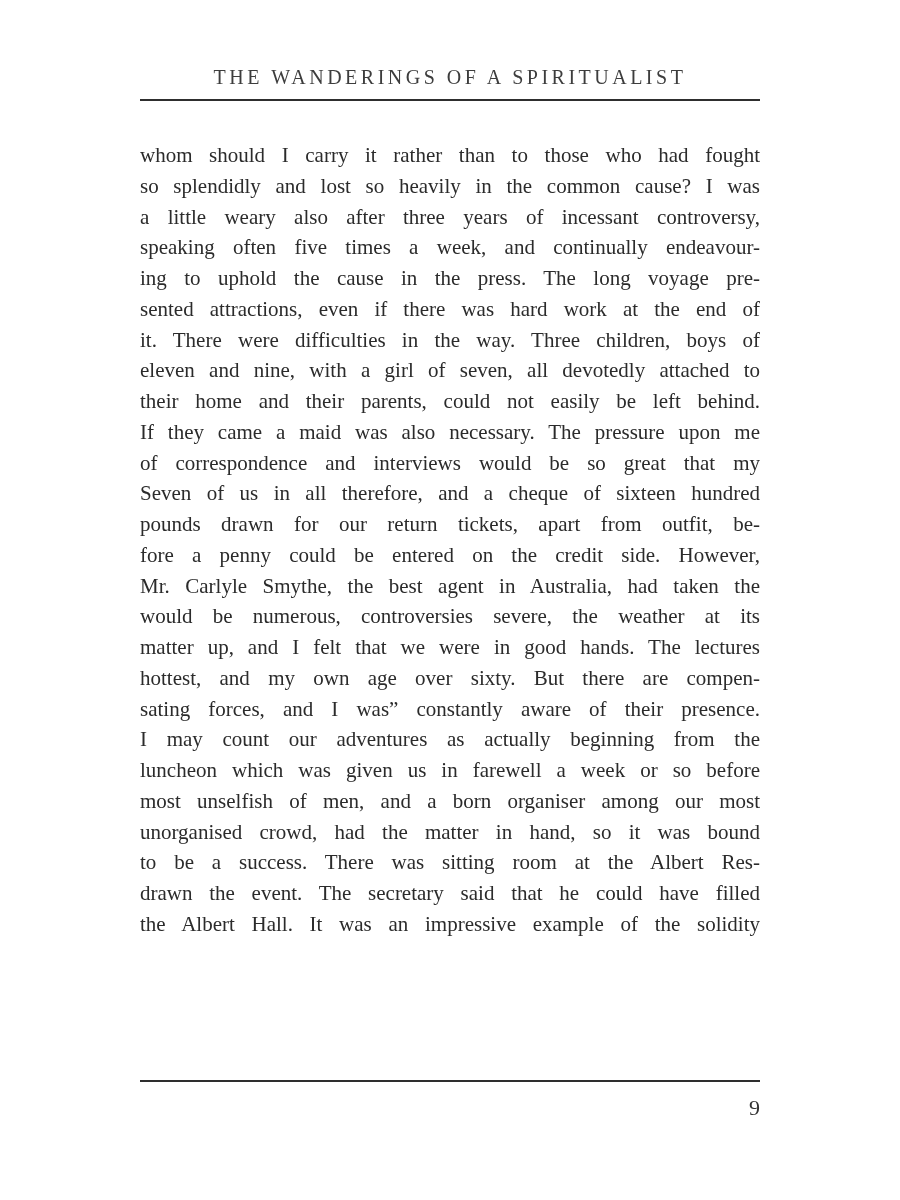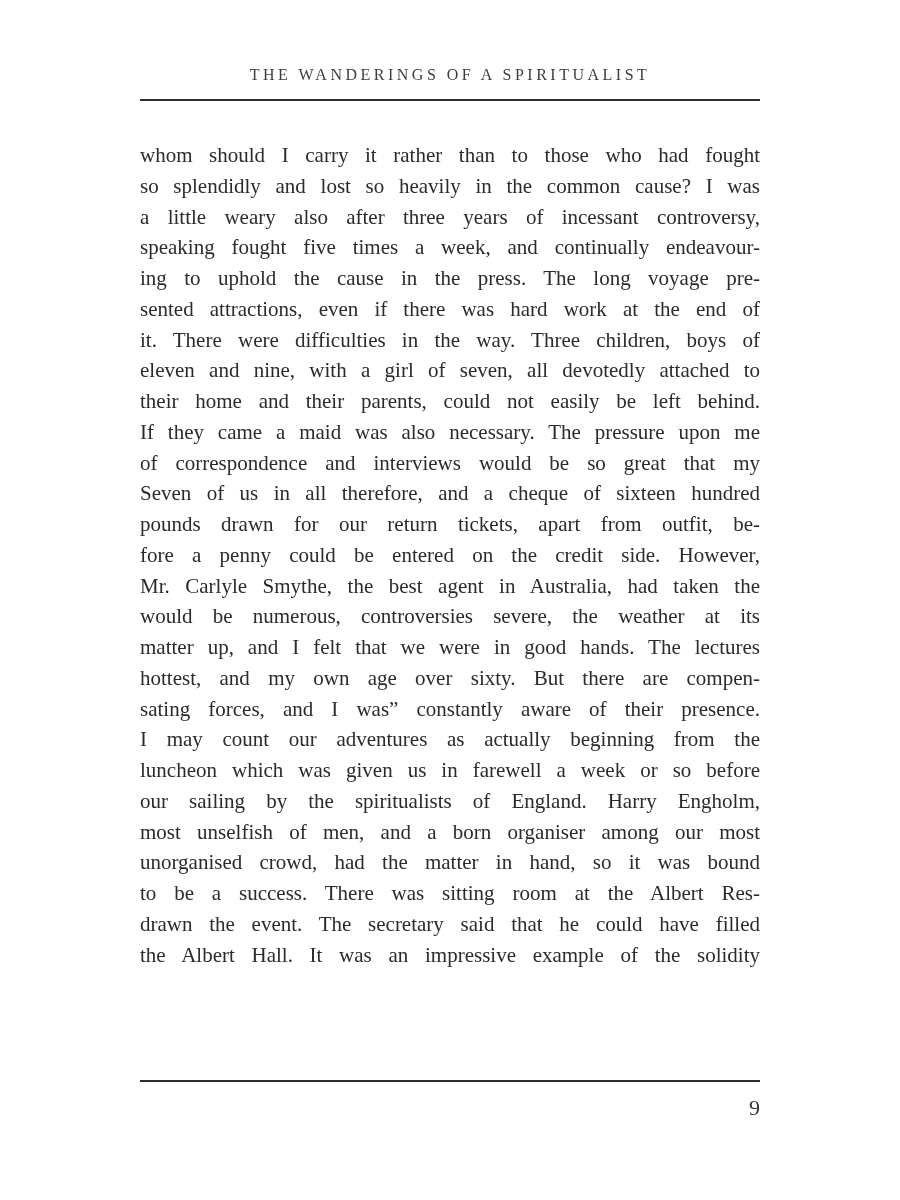--- a/index.html
+++ b/index.html
@@ -12,21 +12,21 @@
     background: #ffffff;
     font-family: "Liberation Serif", serif;
     overflow: hidden;
   }
   .header-title {
     position: absolute;
     top: 66px;
     left: 0;
     width: 900px;
     text-align: center;
-    font-size: 16px;
+    font-size: 20px;
     letter-spacing: 3.5px;
     color: #3d3d3d;
     font-weight: normal;
   }
   .header-rule {
     position: absolute;
     top: 99px;
     left: 140px;
     width: 620px;
     height: 2px;
@@ -67,39 +67,38 @@
 <body>
 
 <div class="page">
   <div class="header-title">THE WANDERINGS OF A SPIRITUALIST</div>
   <div class="header-rule"></div>
 
   <div class="body-text" id="body-text">
       <div class="line">whom should I carry it rather than to those who had fought</div>
       <div class="line">so splendidly and lost so heavily in the common cause? I was</div>
       <div class="line">a little weary also after three years of incessant controversy,</div>
-      <div class="line">speaking fought five times a week, and continually endeavour-</div>
+      <div class="line">speaking often five times a week, and continually endeavour-</div>
       <div class="line">ing to uphold the cause in the press. The long voyage pre-</div>
       <div class="line">sented attractions, even if there was hard work at the end of</div>
       <div class="line">it. There were difficulties in the way. Three children, boys of</div>
       <div class="line">eleven and nine, with a girl of seven, all devotedly attached to</div>
       <div class="line">their home and their parents, could not easily be left behind.</div>
       <div class="line">If they came a maid was also necessary. The pressure upon me</div>
       <div class="line">of correspondence and interviews would be so great that my</div>
       <div class="line">Seven of us in all therefore, and a cheque of sixteen hundred</div>
       <div class="line">pounds drawn for our return tickets, apart from outfit, be-</div>
       <div class="line">fore a penny could be entered on the credit side. However,</div>
       <div class="line">Mr. Carlyle Smythe, the best agent in Australia, had taken the</div>
       <div class="line">would be numerous, controversies severe, the weather at its</div>
       <div class="line">matter up, and I felt that we were in good hands. The lectures</div>
       <div class="line">hottest, and my own age over sixty. But there are compen-</div>
       <div class="line">sating forces, and I was” constantly aware of their presence.</div>
       <div class="line">I may count our adventures as actually beginning from the</div>
       <div class="line">luncheon which was given us in farewell a week or so before</div>
-      <div class="line">our sailing by the spiritualists of England. Harry Engholm,</div>
       <div class="line">most unselfish of men, and a born organiser among our most</div>
       <div class="line">unorganised crowd, had the matter in hand, so it was bound</div>
       <div class="line">to be a success. There was sitting room at the Albert Res-</div>
       <div class="line">drawn the event. The secretary said that he could have filled</div>
       <div class="line">the Albert Hall. It was an impressive example of the solidity</div>
     </div>
 
   <div class="footer-rule"></div>
   <div class="page-number">9</div>
 </div>

